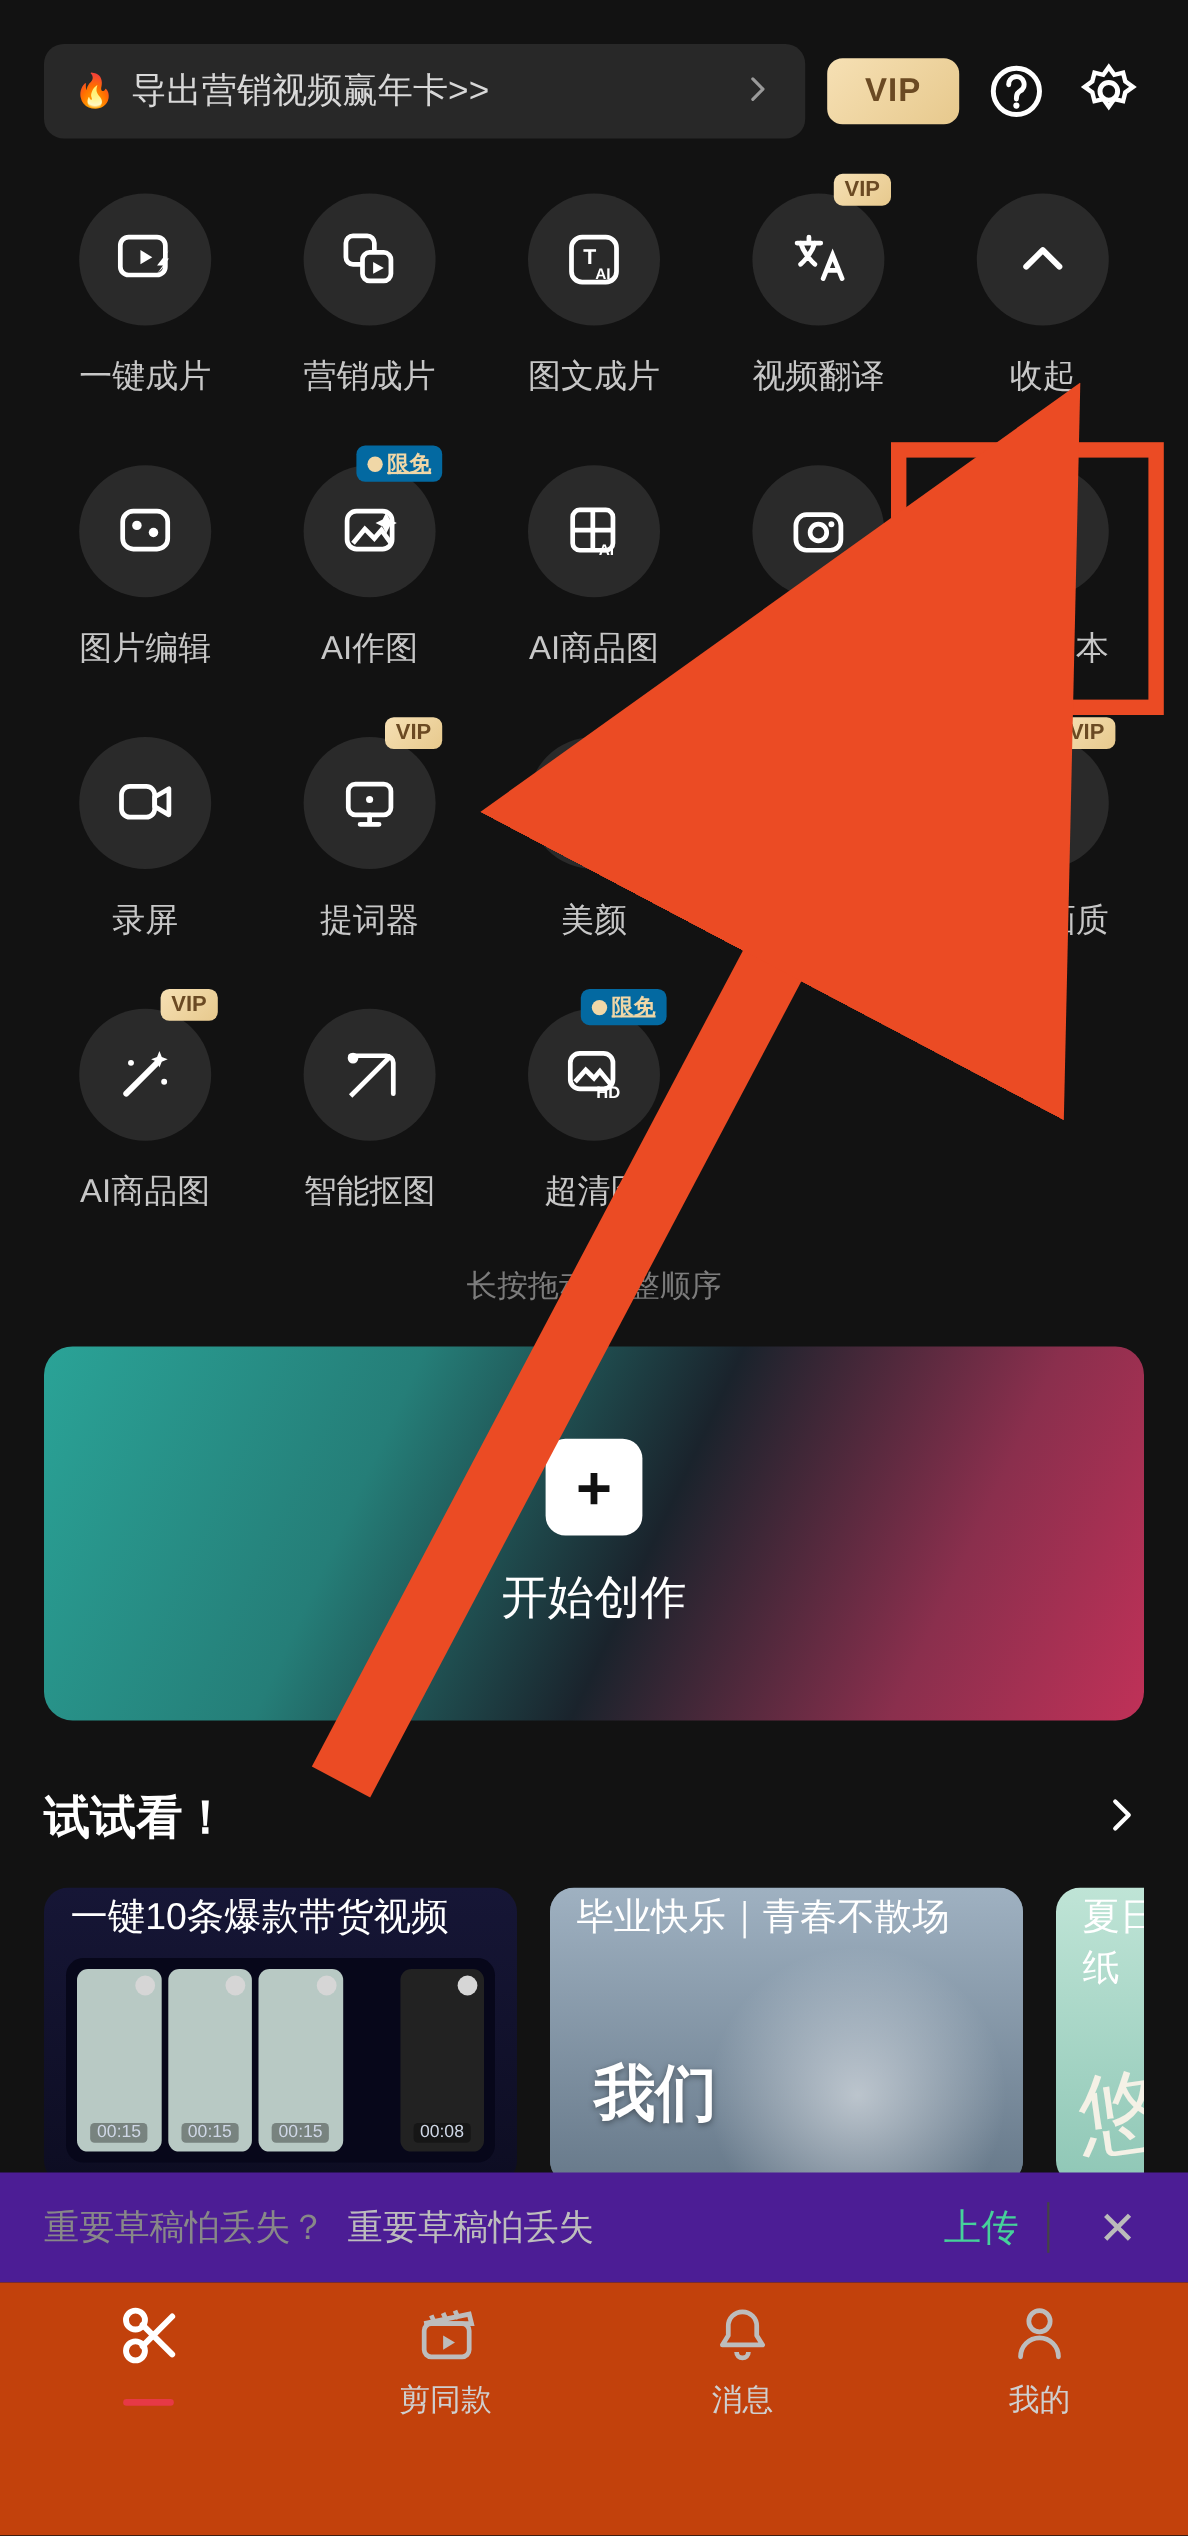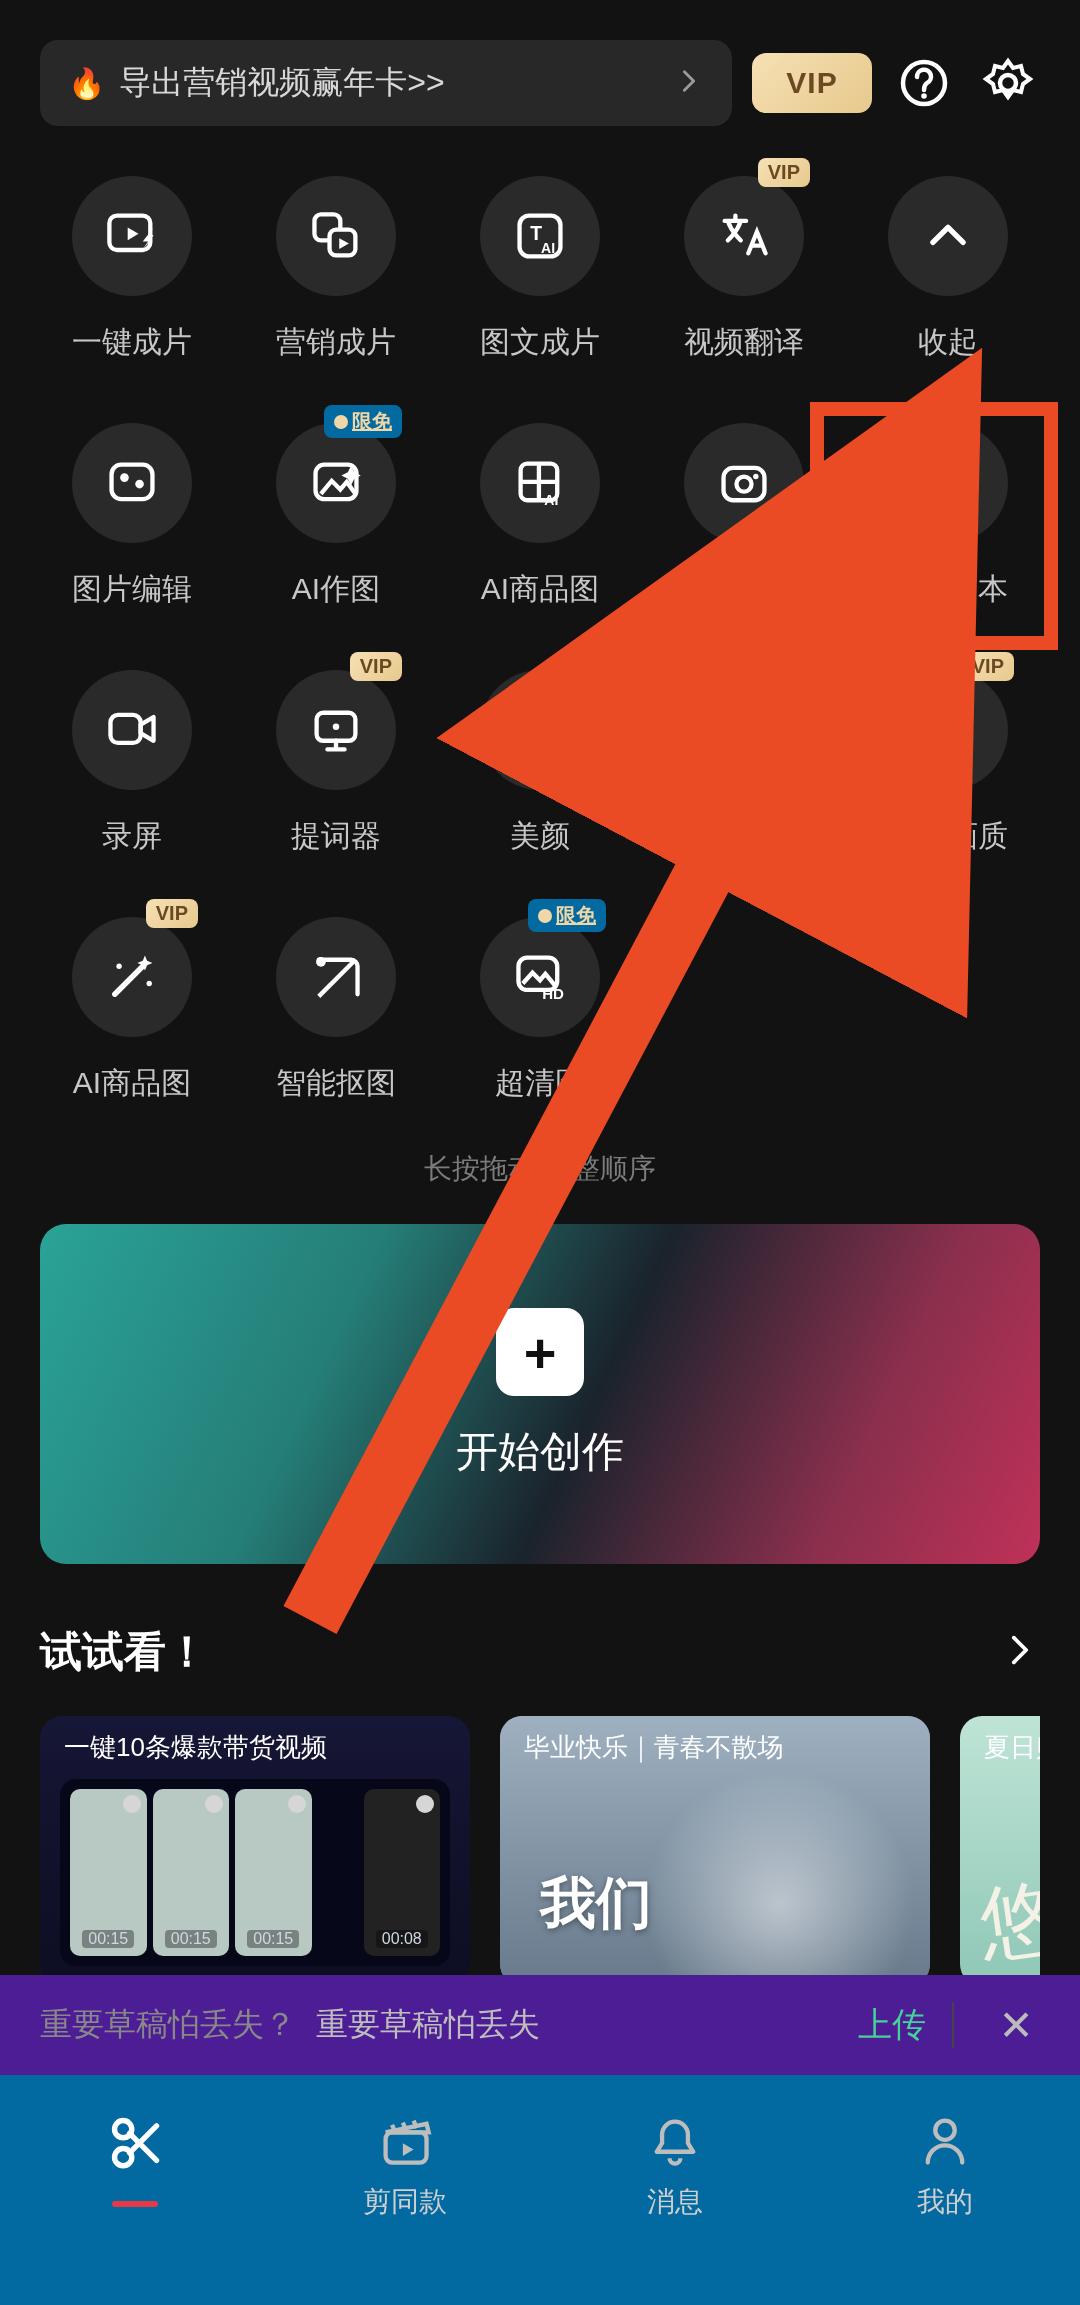--- a/index.html
+++ b/index.html
@@ -177,22 +177,22 @@
     width: 430px;
     flex: 0 0 430px;
     height: 270px;
     border-radius: 22px;
     overflow: hidden;
     position: relative;
     display: flex;
     flex-direction: column;
   }
   .card .card-title {
-    padding: 14px 24px 14px 24px;
-    font-size: 26px;
+    padding: 4px 24px 14px 24px;
+    font-size: 34px;
     font-weight: 500;
     color: #fff;
   }
   .card1 { background: linear-gradient(180deg,#161636 0%, #0d0d22 100%); }
   .card1-thumbs {
     flex:1;
     margin: 0 20px 20px 20px;
     border-radius: 16px;
     background: #07071a;
     display:flex; gap:6px; padding:10px;
@@ -245,23 +245,23 @@
   .draft-bar .close {
     width:48px;height:48px;display:flex;align-items:center;justify-content:center;
     color:#bbb; font-size:42px; margin-left:18px;
   }
 
   
   .bottom-nav {
     position: absolute;
     left:0; right:0; bottom:0;
     height: 230px;
-    background: #0369a1;
+    background: #c2410c;
     display:flex;
-    padding-top: 38px;
+    padding-top: 18px;
   }
   .nav-item {
     flex:1;
     display:flex; flex-direction:column; align-items:center; gap:14px;
   }
   .nav-item svg { width:56px; height:56px; }
   .nav-item .nav-label { font-size:28px; color:#cfcfcf; }
   .nav-item.active .nav-label { color:#fff; }
   .nav-item.active .underline {
     width:46px; height:6px; background:#e63946; border-radius:3px; margin-top:4px;

